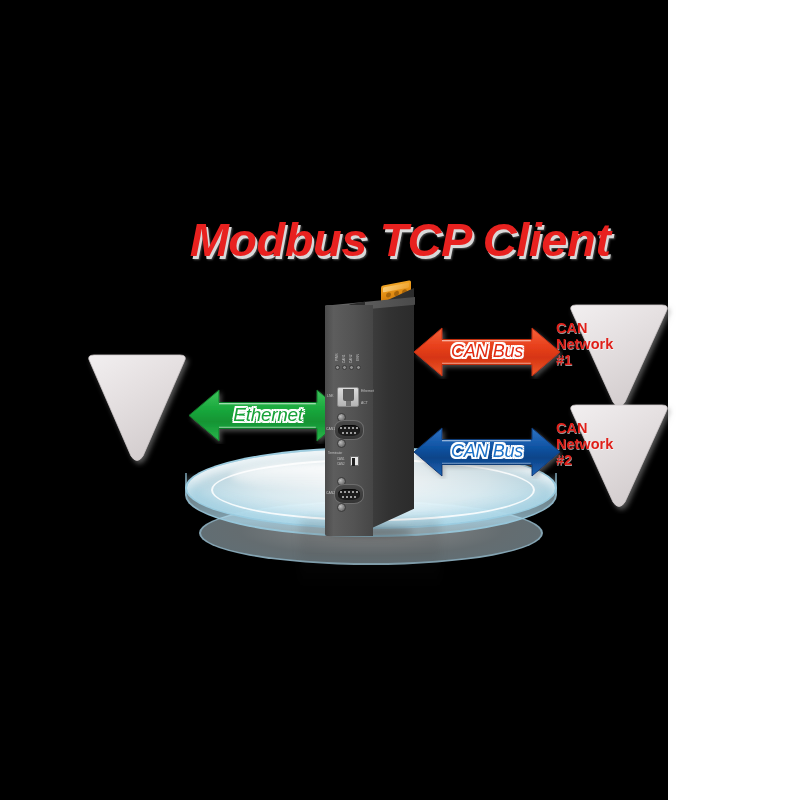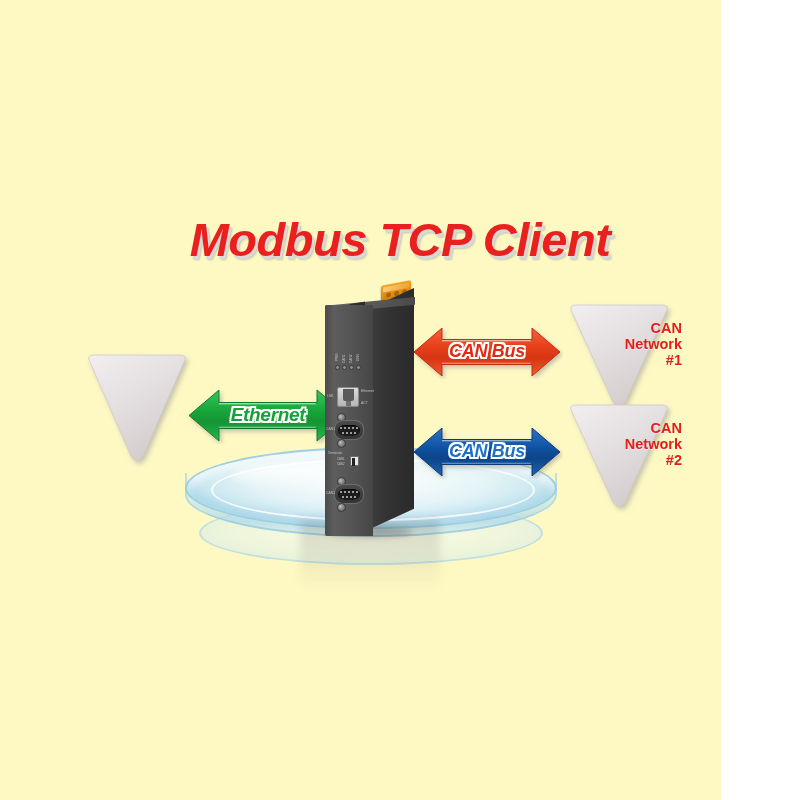--- a/index.html
+++ b/index.html
@@ -8,23 +8,23 @@
     background: #ffffff;
   }
   body {
     width: 800px;
     height: 800px;
     font-family: "Liberation Sans", sans-serif;
     overflow: hidden;
   }
   #canvas {
     position: relative;
-    width: 721px;
+    width: 668px;
     height: 800px;
-    background: #fef9c3;
+    background: #000000;
   }
 
   
   #title {
     position: absolute;
     left: 0;
     top: 212px;
     width: 800px;
     text-align: center;
     font-family: "Liberation Sans", sans-serif;
@@ -287,39 +287,39 @@
 
   
   .tri {
     position: absolute;
   }
   .tri svg { display: block; }
   .tri-text {
     position: absolute;
     left: 0;
     width: 100%;
-    text-align: right;
+    text-align: left;
     font-weight: bold;
     line-height: 1.12;
     white-space: pre-line;
   }
   .tri-green .tri-text { color: #18703a; }
   .tri-red .tri-text { color: #e0201a; text-shadow: 0.5px 0.5px 0 rgba(255,255,255,0.6); }
 
   
   .arrow {
     position: absolute;
   }
   .arrow svg { display: block; }
   .arrow-label {
     position: absolute;
     left: 0;
     width: 100%;
     text-align: center;
-    font-weight: bold;
+    font-weight: normal;
     font-style: italic;
     white-space: nowrap;
     letter-spacing: -0.3px;
   }
   .lbl-green {
     color: #17a238;
     font-size: 19px;
     text-shadow:
       -1.6px -1.6px 0 #ffffff, 1.6px -1.6px 0 #ffffff,
       -1.6px  1.6px 0 #ffffff, 1.6px  1.6px 0 #ffffff,

